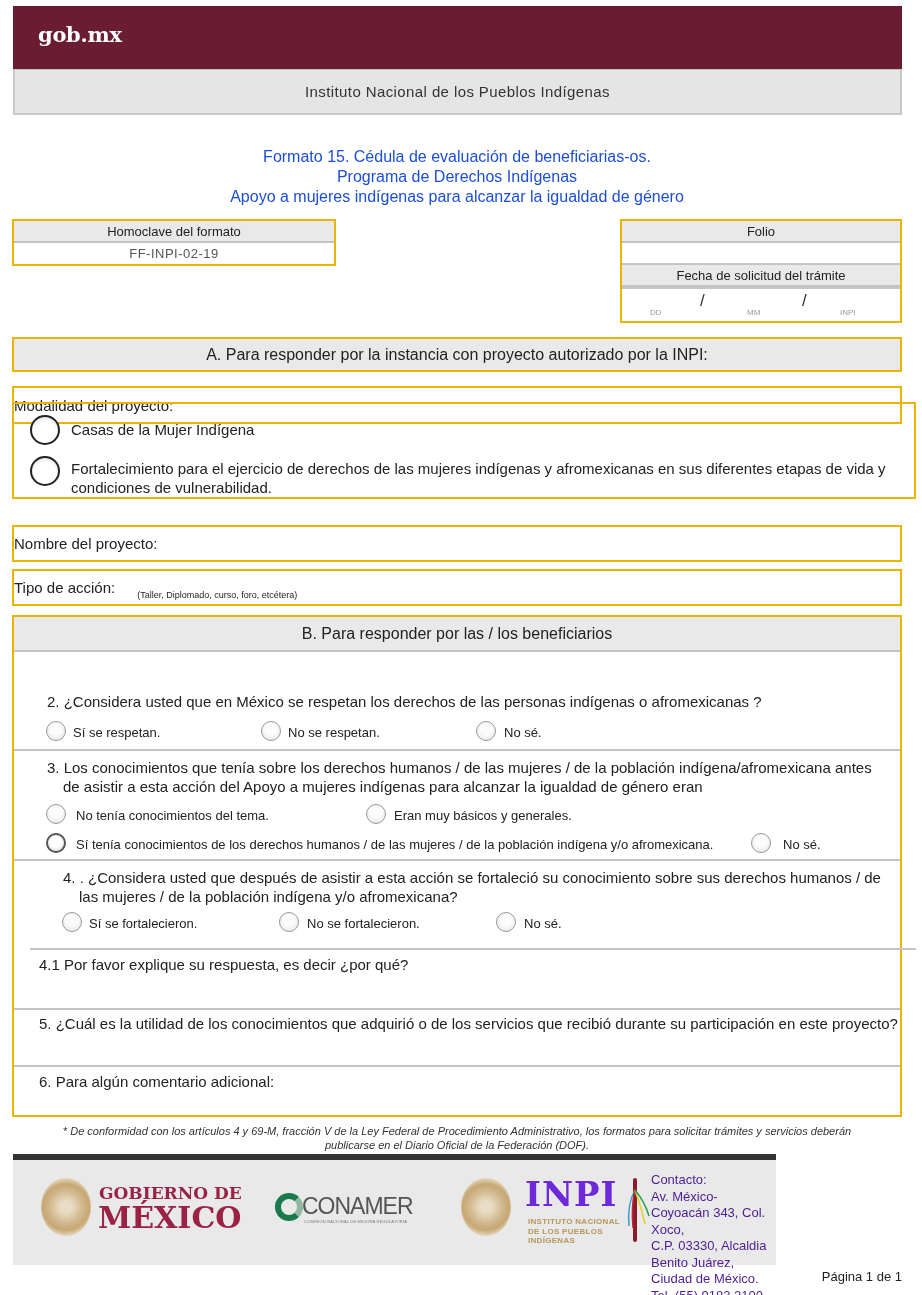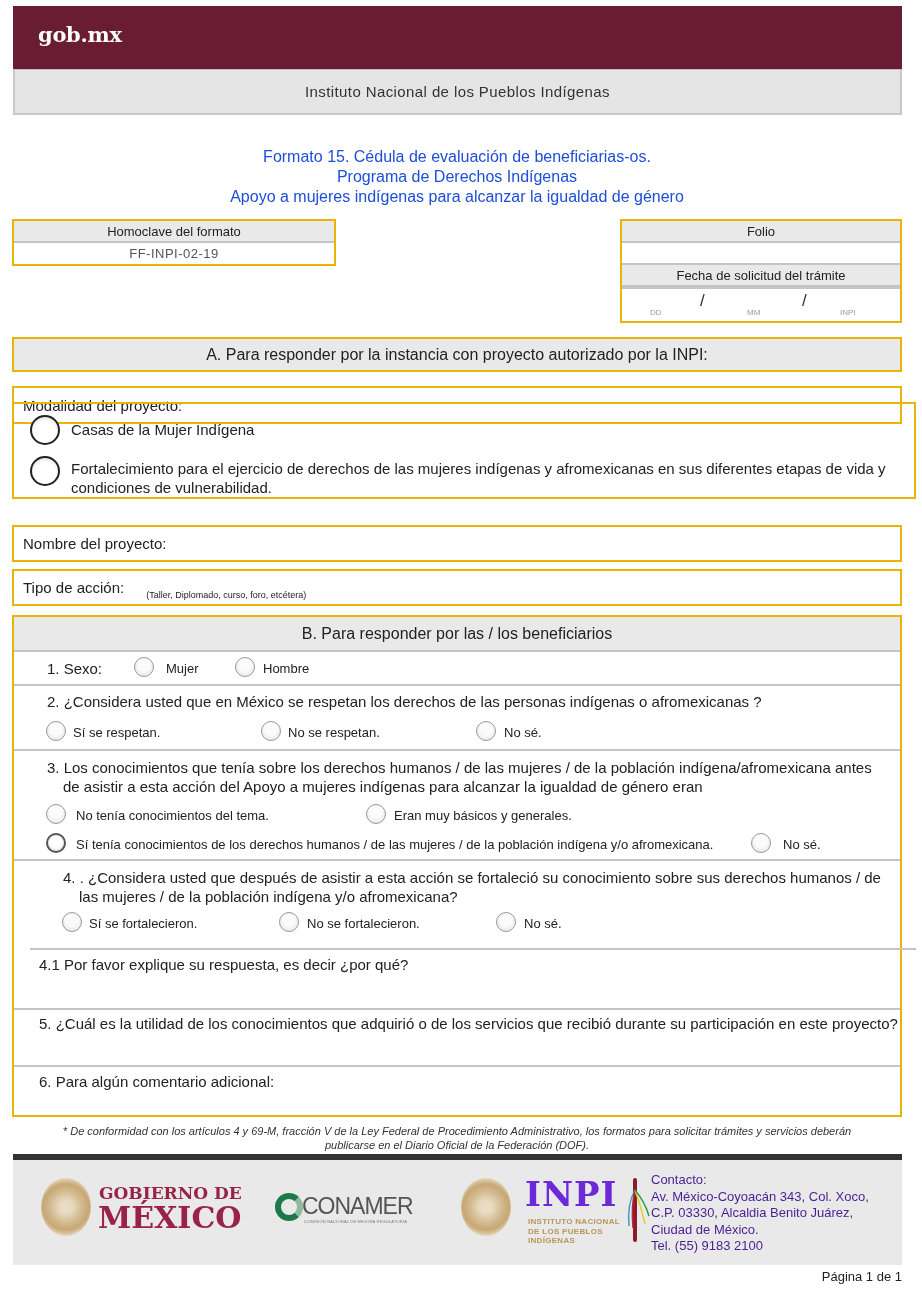--- a/index.html
+++ b/index.html
@@ -24,41 +24,41 @@
   .folio { left: 620px; top: 219px; width: 282px; height: 104px; }
   .folio .cell-head { height: 22px; border-bottom: 2px solid #c4c4c4; }
   .folio .cell-val { height: 22px; border-bottom: 2px solid #c4c4c4; }
   .folio .date-row { position: relative; height: 32px; border-top: 2px solid #c4c4c4; }
   .date-row .lbl { position: absolute; bottom: 2px; font-size: 8px; color: #999; }
   .date-row .slash { position: absolute; top: 2px; font-size: 17px; color: #333; }
 
   .sec-head { background: #e8e9e8; display: flex; align-items: center; justify-content: center; font-size: 16px; color: #222; }
   .secA { left: 12px; top: 337px; width: 890px; height: 35px; }
 
-  .field { background: #fff; font-size: 15px; color: #222; padding-left: 9px; display: flex; align-items: center; }
+  .field { background: #fff; font-size: 15px; color: #222; display: flex; align-items: center; }
   .modalidad { left: 12px; top: 386px; width: 890px; height: 38px; }
   .modal-opts { left: 12px; top: 402px; width: 904px; height: 97px; }
   .big-radio { position: absolute; width: 30px; height: 30px; border-radius: 50%; border: 2px solid #222; background: radial-gradient(circle at 50% 60%, #fff 55%, #ccc 100%); }
   .opt-text { position: absolute; font-size: 15px; color: #222; line-height: 19px; }
 
   .nombre { left: 12px; top: 525px; width: 890px; height: 37px; }
   .tipo { left: 12px; top: 569px; width: 890px; height: 37px; position: absolute; }
   .tipo .hint { font-size: 9px; color: #222; margin-left: 22px; margin-top: 14px; }
 
   .secB { left: 12px; top: 615px; width: 890px; height: 502px; }
   .secB-head { height: 35px; border-bottom: 2px solid #c4c4c4; }
   .row { position: absolute; left: 0; width: 886px; border-bottom: 2px solid #c4c4c4; }
   .q { position: absolute; font-size: 15px; color: #222; line-height: 19px; }
   .sm-radio { position: absolute; width: 20px; height: 20px; border-radius: 50%; border: 1px solid #999; background: radial-gradient(circle at 50% 40%, #fbfbfb 40%, #e0e0e0 100%); }
   .sm-radio.dark { border: 2px solid #555; background: radial-gradient(circle at 50% 40%, #fff 45%, #d8d8d8 100%); }
   .opt { position: absolute; font-size: 13px; color: #222; }
 
   .note { left: 0; top: 1124px; width: 914px; text-align: center; font-size: 11px; font-style: italic; color: #333; line-height: 14px; }
 
-  .footer { left: 13px; top: 1154px; width: 889px; height: 111px; background: #e8e9e8; border-top: 6px solid #333; }
+  .footer { left: 13px; top: 1154px; width: 763px; height: 111px; background: #e8e9e8; border-top: 6px solid #333; }
   .seal { position: absolute; width: 50px; height: 58px; border-radius: 50%; background: radial-gradient(circle at 50% 50%, #e9dcc4 15%, #d0b68a 45%, #c7a874 60%, #e4d5ba 75%, #e8e9e8 100%); }
   .gob-text { position: absolute; color: #9b2247; font-family: "DejaVu Serif", serif; font-weight: bold; line-height: 1; }
   .conamer-mark { position: absolute; width: 28px; height: 28px; border-radius: 50%; border: 6px solid #1a7a4c; border-right-color: #8fb9a0; }
   .conamer-text { position: absolute; font-size: 23px; color: #555; letter-spacing: -1px; }
   .conamer-sub { position: absolute; font-size: 4px; color: #777; letter-spacing: 0.2px; }
   .inpi-text { position: absolute; font-family: "DejaVu Serif", serif; font-weight: bold; color: #6d28d9; font-size: 34px; letter-spacing: 1px; }
   .inpi-sub { position: absolute; font-size: 8px; color: #b7975a; font-weight: bold; line-height: 9.5px; letter-spacing: 0.3px; }
   .staff { position: absolute; width: 4px; height: 64px; background: #8a1c2b; border-radius: 2px; }
   .contact { position: absolute; font-size: 13px; color: #4c1d95; line-height: 16.5px; }
   .page-num { right: 20px; top: 1269px; font-size: 13px; color: #222; }
@@ -118,27 +118,20 @@
 <div class="abs box field tipo">
   <span>Tipo de acción:</span>
   <span class="hint">(Taller, Diplomado, curso, foro, etcétera)</span>
 </div>
 
 <div class="abs box secB">
   <div class="sec-head secB-head">
     <span>B. Para responder por las / los beneficiarios</span>
   </div>
 
-  <div class="row" style="top:35px; height:34px;">
-    <span class="q" style="left:33px; top:7px;">1. Sexo:</span>
-    <span class="sm-radio" style="left:120px; top:5px;"></span>
-    <span class="opt" style="left:152px; top:9px;">Mujer</span>
-    <span class="sm-radio" style="left:221px; top:5px;"></span>
-    <span class="opt" style="left:249px; top:9px;">Hombre</span>
-  </div>
 
   <div class="row" style="top:69px; height:65px;">
     <span class="q" style="left:33px; top:6px;">2. ¿Considera usted que en México se respetan los derechos de las personas indígenas o afromexicanas ?</span>
     <span class="sm-radio" style="left:32px; top:35px;"></span>
     <span class="opt" style="left:59px; top:39px;">Sí se respetan.</span>
     <span class="sm-radio" style="left:247px; top:35px;"></span>
     <span class="opt" style="left:274px; top:39px;">No se respetan.</span>
     <span class="sm-radio" style="left:462px; top:35px;"></span>
     <span class="opt" style="left:490px; top:39px;">No sé.</span>
   </div>

